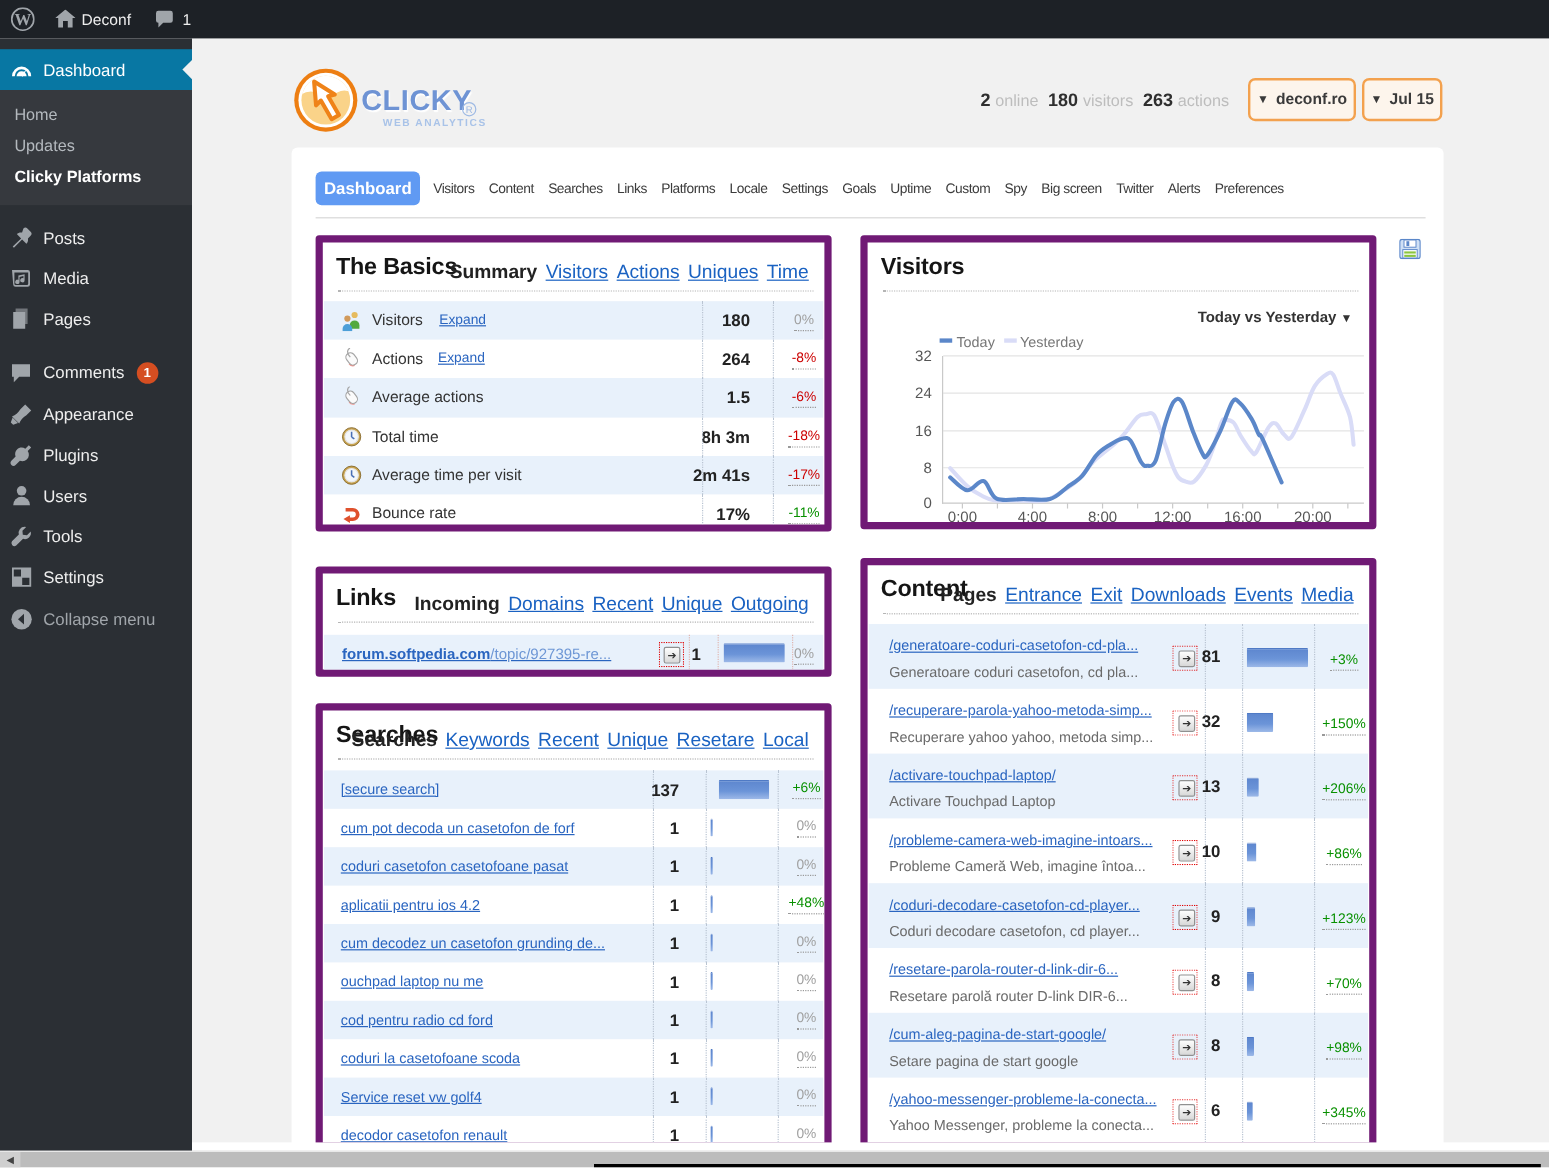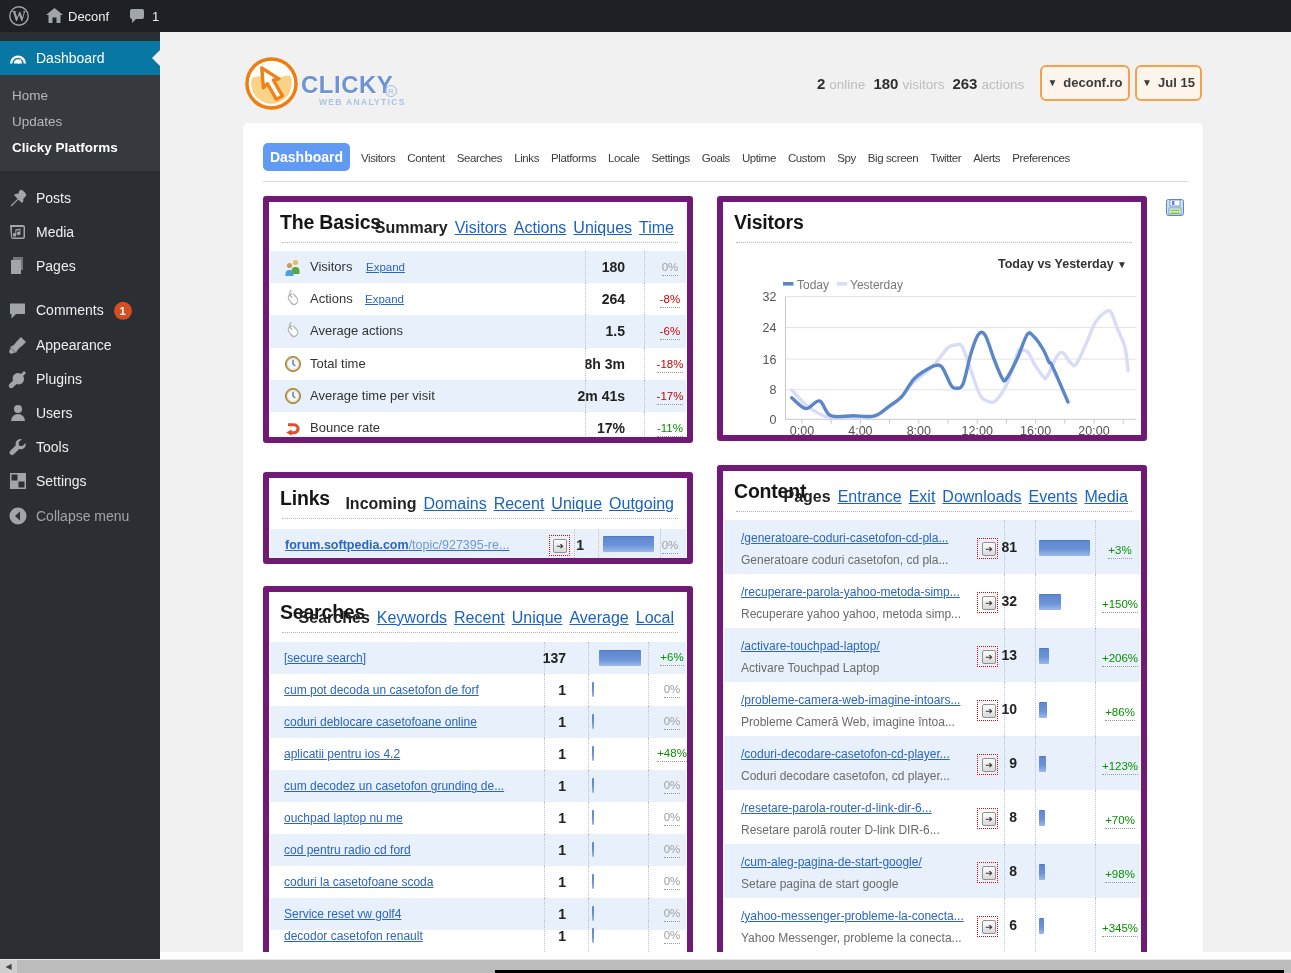--- a/index.html
+++ b/index.html
@@ -365,42 +365,42 @@
       <span class="cnt" style="right:102px">1</span>
       <span class="vsep" style="left:328px;border-left-color:#e0b6b0"></span>
       <span class="bar" style="left:333px;top:7px;width:51px"></span>
       <span class="vsep" style="left:390px;border-left-color:#e0b6b0"></span>
       <span class="pct pgray" style="left:374px;width:52px;line-height:normal;top:10px"><span>0%</span></span>
     </div>
   </div>
 
   <div class="box" id="searches" style="left:263px;top:586px;width:430px;height:372px">
     <div class="btitle">Searches</div>
-    <div class="bnav"><b>Searches</b><a>Keywords</a><a>Recent</a><a>Unique</a><a>Average</a><a>Local</a></div>
+    <div class="bnav"><b>Searches</b><a>Keywords</a><a>Recent</a><a>Unique</a><a>Resetare</a><a>Local</a></div>
     <div class="bdots"></div>
     <div class="row blue srow" style="top:50px">
       <span class="alink">[secure search]</span>
       <span class="vsep" style="left:274px"></span>
       <span class="cnt" style="right:120px">137</span>
       <span class="vsep" style="left:318px"></span>
       <span class="bar" style="left:329px;top:8px;width:42px"></span>
       <span class="vsep" style="left:378px"></span>
       <span class="pct pgreen" style="left:378px;width:48px;line-height:normal;top:9px"><span>+6%</span></span>
     </div>
     <div class="row srow" style="top:82px">
       <span class="alink">cum pot decoda un casetofon de forf</span>
       <span class="vsep" style="left:274px"></span>
         <span class="cnt" style="right:120px">1</span>
       <span class="vsep" style="left:318px"></span>
       <span class="bar" style="left:322px;top:8px;width:2px;height:15px"></span>
       <span class="vsep" style="left:378px"></span>
       <span class="pct pgray" style="left:378px;width:48px;line-height:normal;top:9px"><span>0%</span></span>
     </div>
     <div class="row blue srow" style="top:114px">
-      <span class="alink">coduri deblocare casetofoane online</span>
+      <span class="alink">coduri casetofon casetofoane pasat</span>
       <span class="vsep" style="left:274px"></span>
         <span class="cnt" style="right:120px">1</span>
       <span class="vsep" style="left:318px"></span>
       <span class="bar" style="left:322px;top:8px;width:2px;height:15px"></span>
       <span class="vsep" style="left:378px"></span>
       <span class="pct pgray" style="left:378px;width:48px;line-height:normal;top:9px"><span>0%</span></span>
     </div>
     <div class="row srow" style="top:146px">
       <span class="alink">aplicatii pentru ios 4.2</span>
       <span class="vsep" style="left:274px"></span>
@@ -448,21 +448,21 @@
     </div>
     <div class="row blue srow" style="top:306px">
       <span class="alink">Service reset vw golf4</span>
       <span class="vsep" style="left:274px"></span>
         <span class="cnt" style="right:120px">1</span>
       <span class="vsep" style="left:318px"></span>
       <span class="bar" style="left:322px;top:8px;width:2px;height:15px"></span>
       <span class="vsep" style="left:378px"></span>
       <span class="pct pgray" style="left:378px;width:48px;line-height:normal;top:9px"><span>0%</span></span>
     </div>
-    <div class="row srow" style="top:328px">
+    <div class="row srow" style="top:338px">
       <span class="alink">decodor casetofon renault</span>
       <span class="vsep" style="left:274px"></span>
         <span class="cnt" style="right:120px">1</span>
       <span class="vsep" style="left:318px"></span>
       <span class="bar" style="left:322px;top:8px;width:2px;height:15px"></span>
       <span class="vsep" style="left:378px"></span>
       <span class="pct pgray" style="left:378px;width:48px;line-height:normal;top:9px"><span>0%</span></span>
     </div>
   </div>
 

